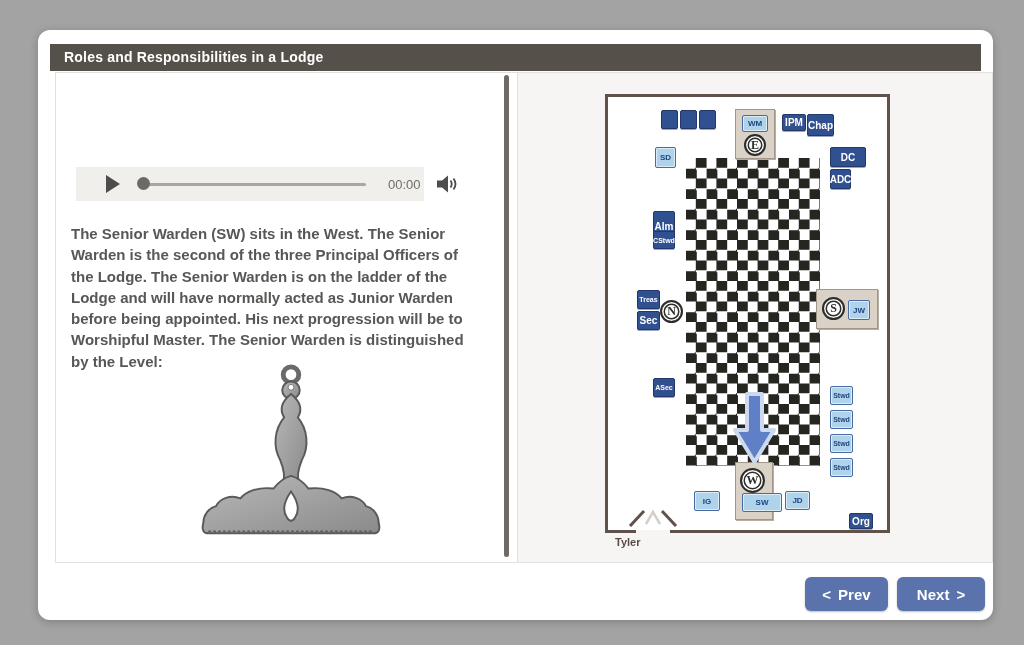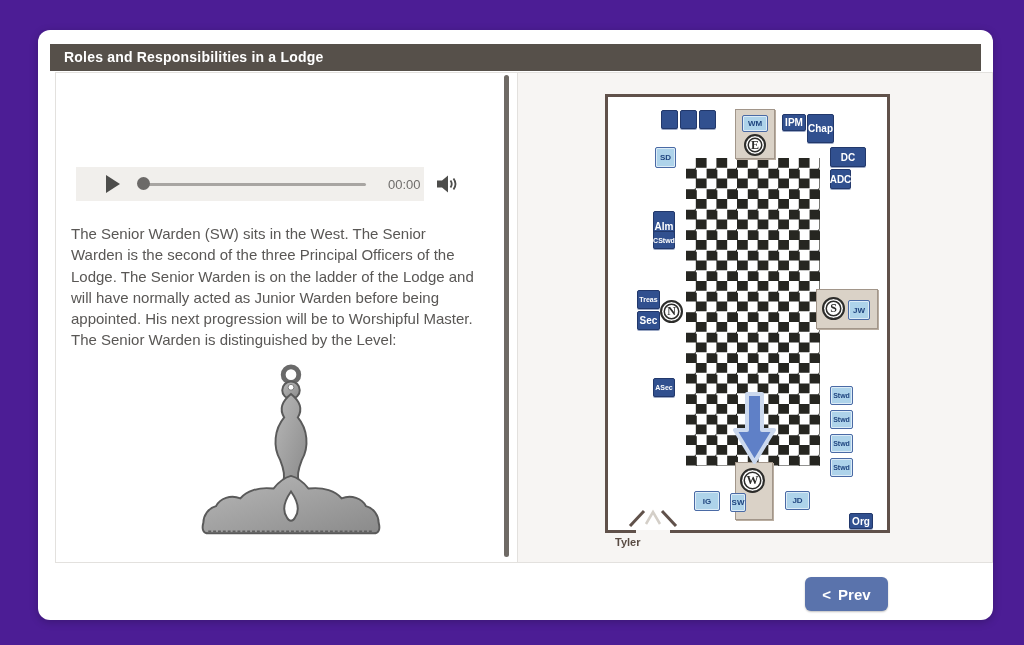--- a/index.html
+++ b/index.html
@@ -1,34 +1,34 @@
 <!DOCTYPE html>
 <html><head>
 <meta charset="utf-8">
 <style>
   html,body{margin:0;padding:0;}
-  .stage{position:relative;width:1024px;height:645px;background:#4c1d95;font-family:"Liberation Sans",sans-serif;overflow:hidden;}
+  .stage{position:relative;width:1024px;height:645px;background:#a3a3a3;font-family:"Liberation Sans",sans-serif;overflow:hidden;}
   .card{position:absolute;left:38px;top:30px;width:955px;height:590px;background:#ffffff;border-radius:12px;box-shadow:0 2px 8px rgba(0,0,0,.22);}
   .titlebar{position:absolute;left:12px;top:14px;width:931px;height:27px;background:#56504a;color:#fff;
     font-size:14px;font-weight:bold;line-height:27px;padding-left:14px;box-sizing:border-box;letter-spacing:.2px;}
   .content{position:absolute;left:17px;top:42px;width:938px;height:491px;border:1px solid #e3e1de;display:flex;box-sizing:border-box;}
   .left-panel{position:relative;width:462px;background:#fff;border-right:1px solid #e3e1de;box-sizing:border-box;}
   .right-panel{position:relative;flex:1;background:#f7f5f3;}
   .scrollbar{position:absolute;left:448px;top:2px;width:5px;height:482px;background:#6f6a65;border-radius:3px;}
   .lesson-title{position:absolute;left:17px;top:30px;font-size:25px;font-weight:bold;color:#4a4a48;}
   
   .player{position:absolute;left:20px;top:94px;width:348px;height:34px;background:#f1efec;display:flex;align-items:center;}
   .play-btn{width:0;height:0;border-left:14px solid #4d4d4b;border-top:9px solid transparent;border-bottom:9px solid transparent;margin-left:30px;cursor:pointer;}
   .track-wrap{position:relative;height:14px;flex:0 0 228px;margin-left:18px;}
   .track{position:absolute;left:0;top:6px;width:100%;height:3px;background:#a8a5a2;border-radius:2px;}
   .thumb{position:absolute;left:-1px;top:0px;width:13px;height:13px;background:#6c6a68;border-radius:50%;}
   .time{margin-left:22px;font-size:13px;color:#6f6d6b;}
   .vol{margin-left:16px;display:flex;align-items:center;}
   
-  .body-text{position:absolute;left:15px;top:150px;width:406px;font-size:15px;line-height:1.42;color:#595755;}
+  .body-text{position:absolute;left:15px;top:150px;width:406px;font-size:15px;line-height:1.42;color:#595755;font-weight:bold;}
   .level-img{position:absolute;left:135px;top:288px;}
   
   .room{position:absolute;left:87px;top:21px;width:285px;height:439px;background:#fff;border:3px solid #60514a;box-sizing:border-box;padding-left:45px;}
   .checkerboard{position:absolute;left:78px;top:61px;width:134px;height:308px;
     background:repeating-conic-gradient(#262621 0% 25%,#ffffff 0% 50%);background-size:20.6px 20.5px;}
   .seat{position:absolute;display:flex;align-items:center;justify-content:center;font-weight:bold;white-space:nowrap;box-sizing:border-box;}
   .db{background:#31508f;border:1px solid #22386b;color:#fff;font-size:10px;border-radius:2px;box-shadow:0 1px 0 #9aa7c4;}
   .lb{background:#aed3ea;border:1px solid #4a6aa5;color:#20457f;font-size:8px;border-radius:2px;box-shadow:inset 0 0 0 1px #dcecf7;}
   .ped{position:absolute;background:#dad2c7;border:1px solid #a2968a;box-shadow:1px 1px 0 #b9ada0;box-sizing:border-box;}
   .cardinal{position:absolute;background:#fff;border-radius:50%;border:2px solid #2c2c2a;
@@ -106,21 +106,21 @@
 
           <div class="seat db" style="left:53px;top:13px;width:17px;height:19px"></div>
           <div class="seat db" style="left:72px;top:13px;width:17px;height:19px"></div>
           <div class="seat db" style="left:91px;top:13px;width:17px;height:19px"></div>
 
           <div class="ped" style="left:127px;top:12px;width:40px;height:50px"></div>
           <div class="seat lb" style="left:134px;top:18px;width:26px;height:17px">WM</div>
           <div class="cardinal" style="left:136px;top:37px;width:22px;height:22px">E</div>
 
           <div class="seat db" style="left:174px;top:17px;width:24px;height:17px">IPM</div>
-          <div class="seat db" style="left:199px;top:17px;width:27px;height:29px">Chap</div>
+          <div class="seat db" style="left:199px;top:17px;width:27px;height:22px">Chap</div>
 
           <div class="seat lb" style="left:47px;top:50px;width:21px;height:21px">SD</div>
           <div class="seat db" style="left:222px;top:50px;width:36px;height:20px">DC</div>
           <div class="seat db" style="left:222px;top:72px;width:21px;height:20px">ADC</div>
 
           <div class="seat db" style="left:45px;top:114px;width:22px;height:30px">Alm</div>
           <div class="seat db" style="left:45px;top:134px;width:22px;height:18px;font-size:7px">CStwd</div>
           <div class="seat db" style="left:29px;top:193px;width:23px;height:19px;font-size:7px">Treas</div>
           <div class="seat db" style="left:29px;top:214px;width:23px;height:19px">Sec</div>
           <div class="cardinal" style="left:52px;top:203px;width:23px;height:23px">N</div>
@@ -136,21 +136,21 @@
           <div class="seat lb" style="left:222px;top:361px;width:23px;height:19px;font-size:7px">Stwd</div>
 
           <div style="position:absolute;left:124px;top:295px;z-index:3">
             <svg width="45" height="74" viewBox="0 0 45 74">
               <path d="M15,2 L30,2 L30,38 L42,38 L22.5,70 L3,38 L15,38 Z" fill="#5f80c7" stroke="#ccd9ee" stroke-width="4" stroke-linejoin="round"></path>
             </svg>
           </div>
 
           <div class="ped" style="left:127px;top:365px;width:38px;height:58px;z-index:2"></div>
           <div class="cardinal" style="left:132px;top:371px;width:25px;height:25px;z-index:4">W</div>
-          <div class="seat lb" style="left:122px;top:396px;width:16px;height:19px;z-index:4">SW</div>
+          <div class="seat lb" style="left:134px;top:396px;width:40px;height:19px;z-index:4">SW</div>
 
           <div class="seat lb" style="left:86px;top:394px;width:26px;height:20px">IG</div>
           <div class="seat lb" style="left:177px;top:394px;width:25px;height:19px">JD</div>
           <div class="seat db" style="left:241px;top:416px;width:24px;height:16px">Org</div>
 
           <div class="door-cover"></div>
           <div style="position:absolute;left:20px;bottom:-1px;">
             <svg width="50" height="20" viewBox="0 0 50 20">
               <path d="M2,19 L16,4" stroke="#60514a" stroke-width="3" fill="none"></path>
               <path d="M34,4 L48,19" stroke="#60514a" stroke-width="3" fill="none"></path>
@@ -160,14 +160,18 @@
         </div>
 
         <div class="tyler">Tyler</div>
       </div>
     </div>
 
     <button class="nav-btn prev">
       <span class="chev">&lt;</span>
       <span>Prev</span>
     </button>
+    <button class="nav-btn next">
+      <span>Next</span>
+      <span class="chev">&gt;</span>
+    </button>
   </div>
 </div>
 
 </body></html>

